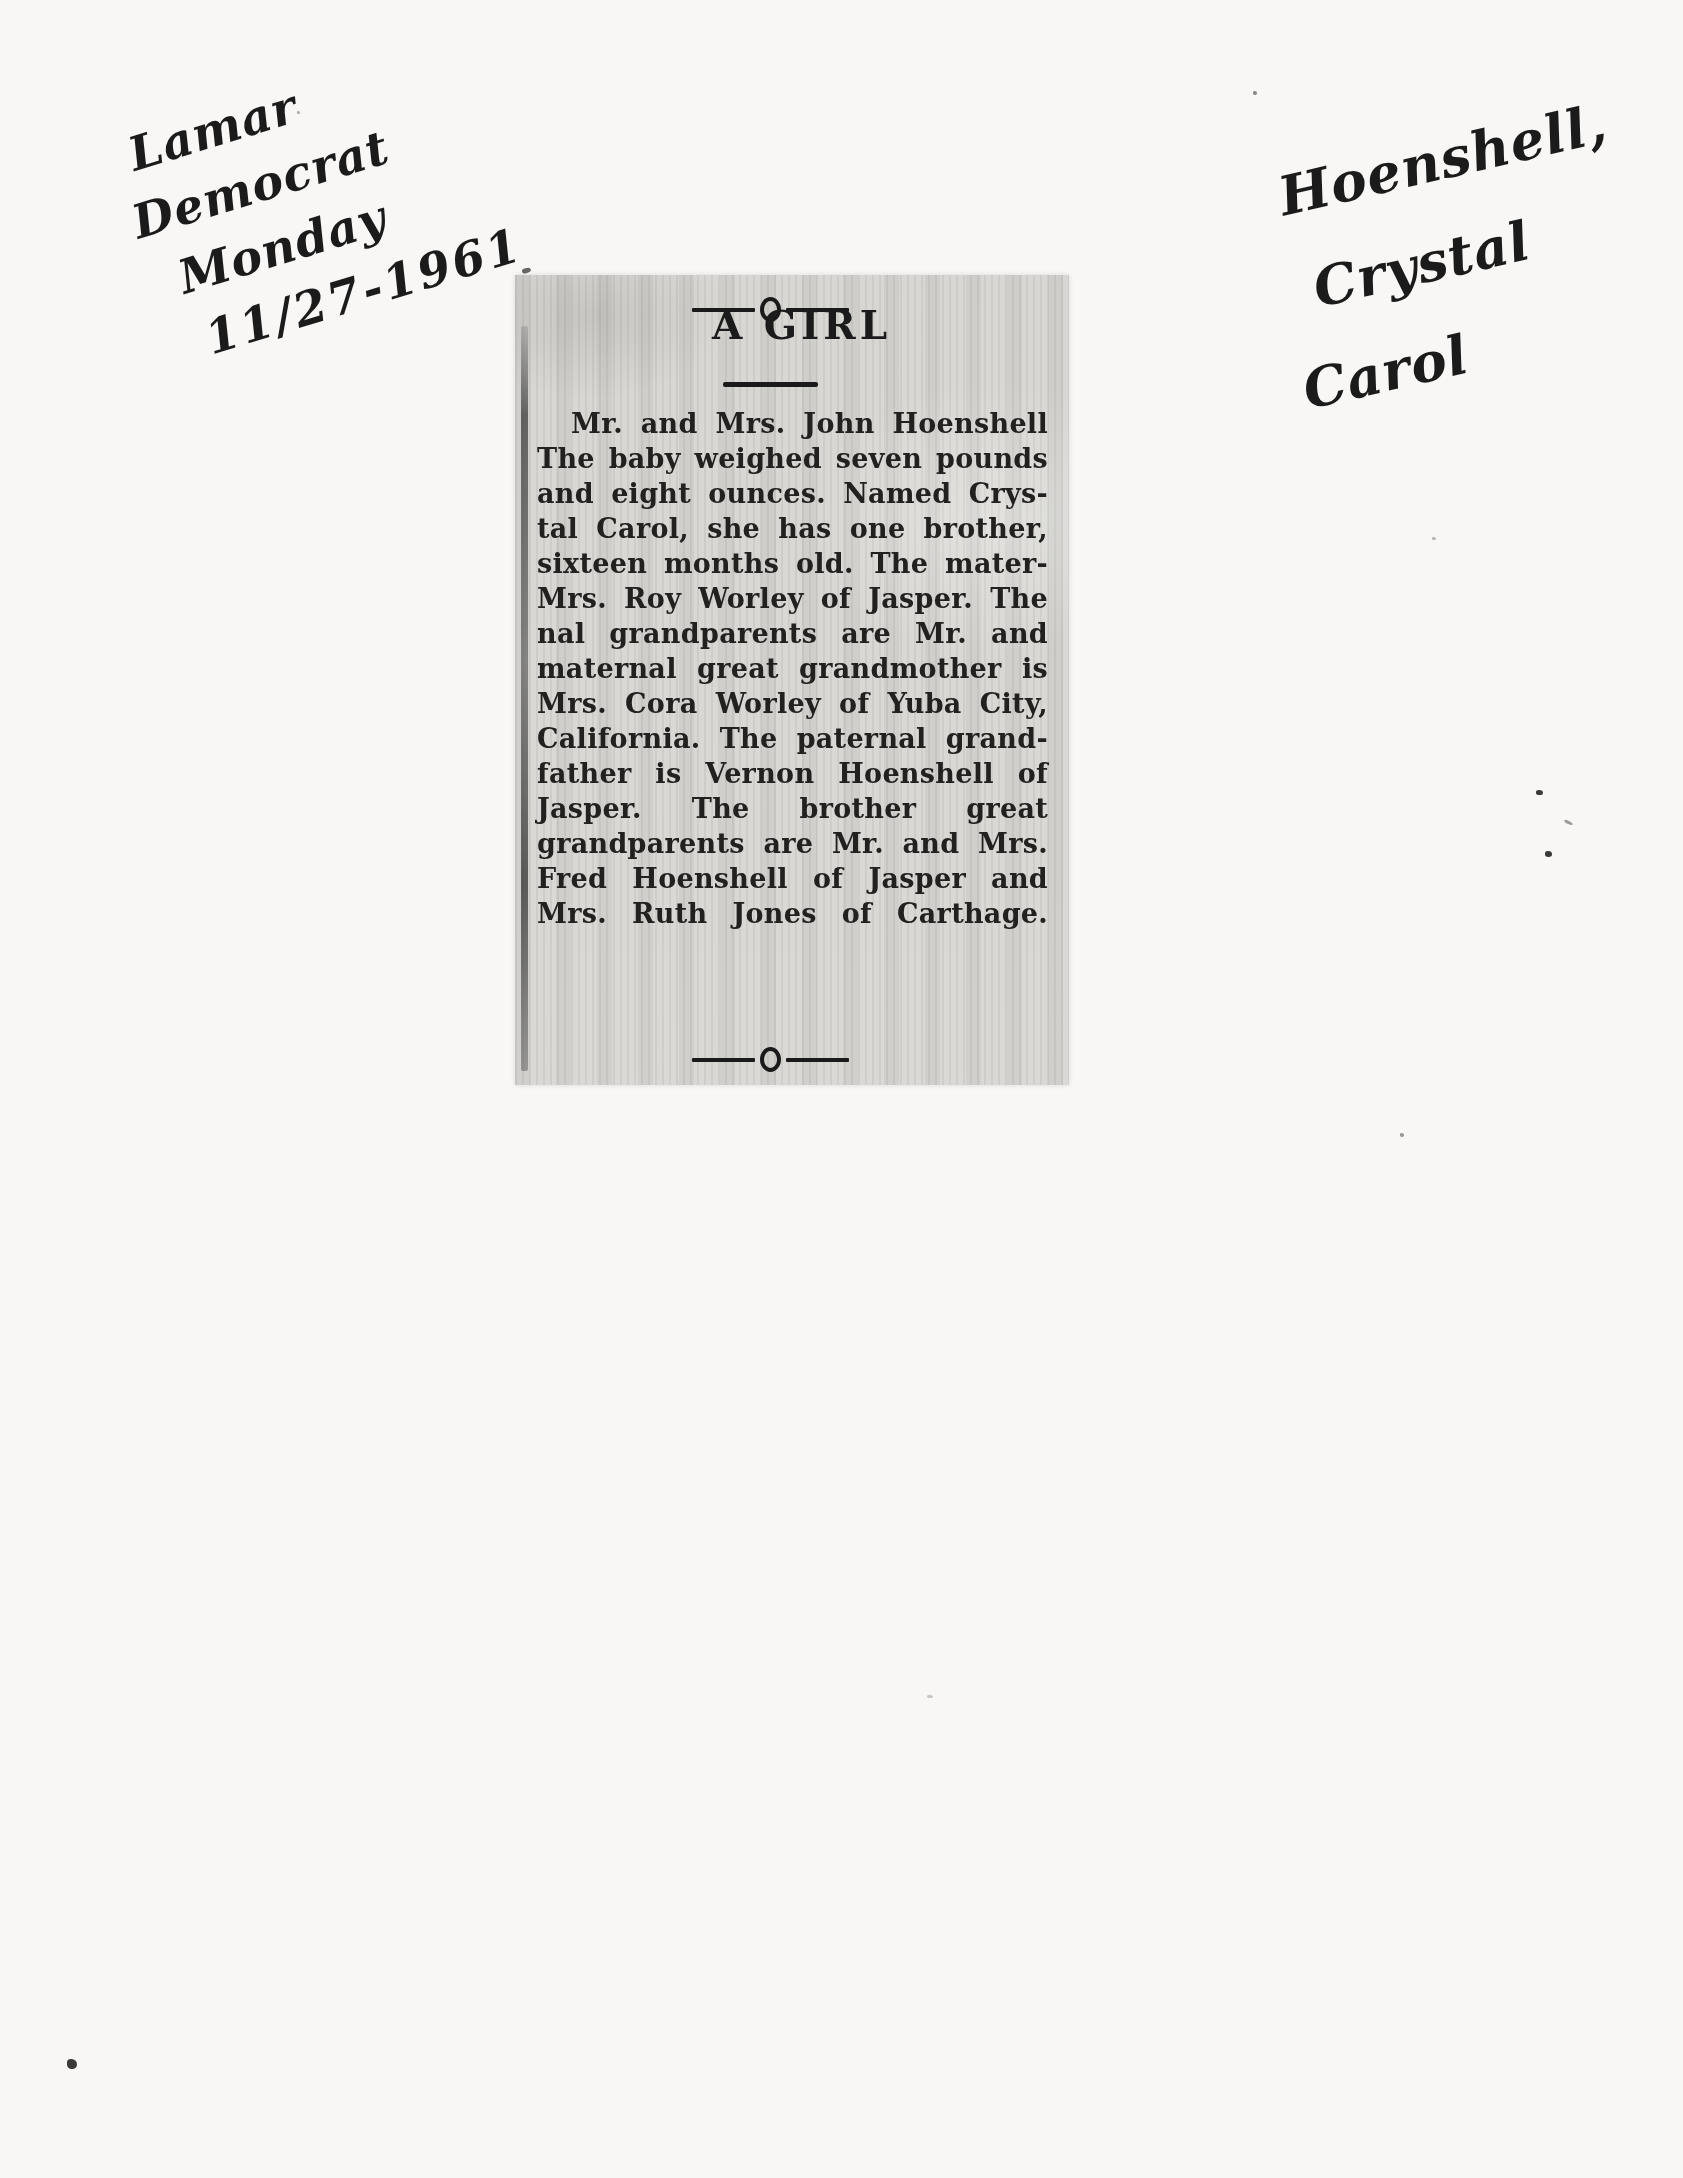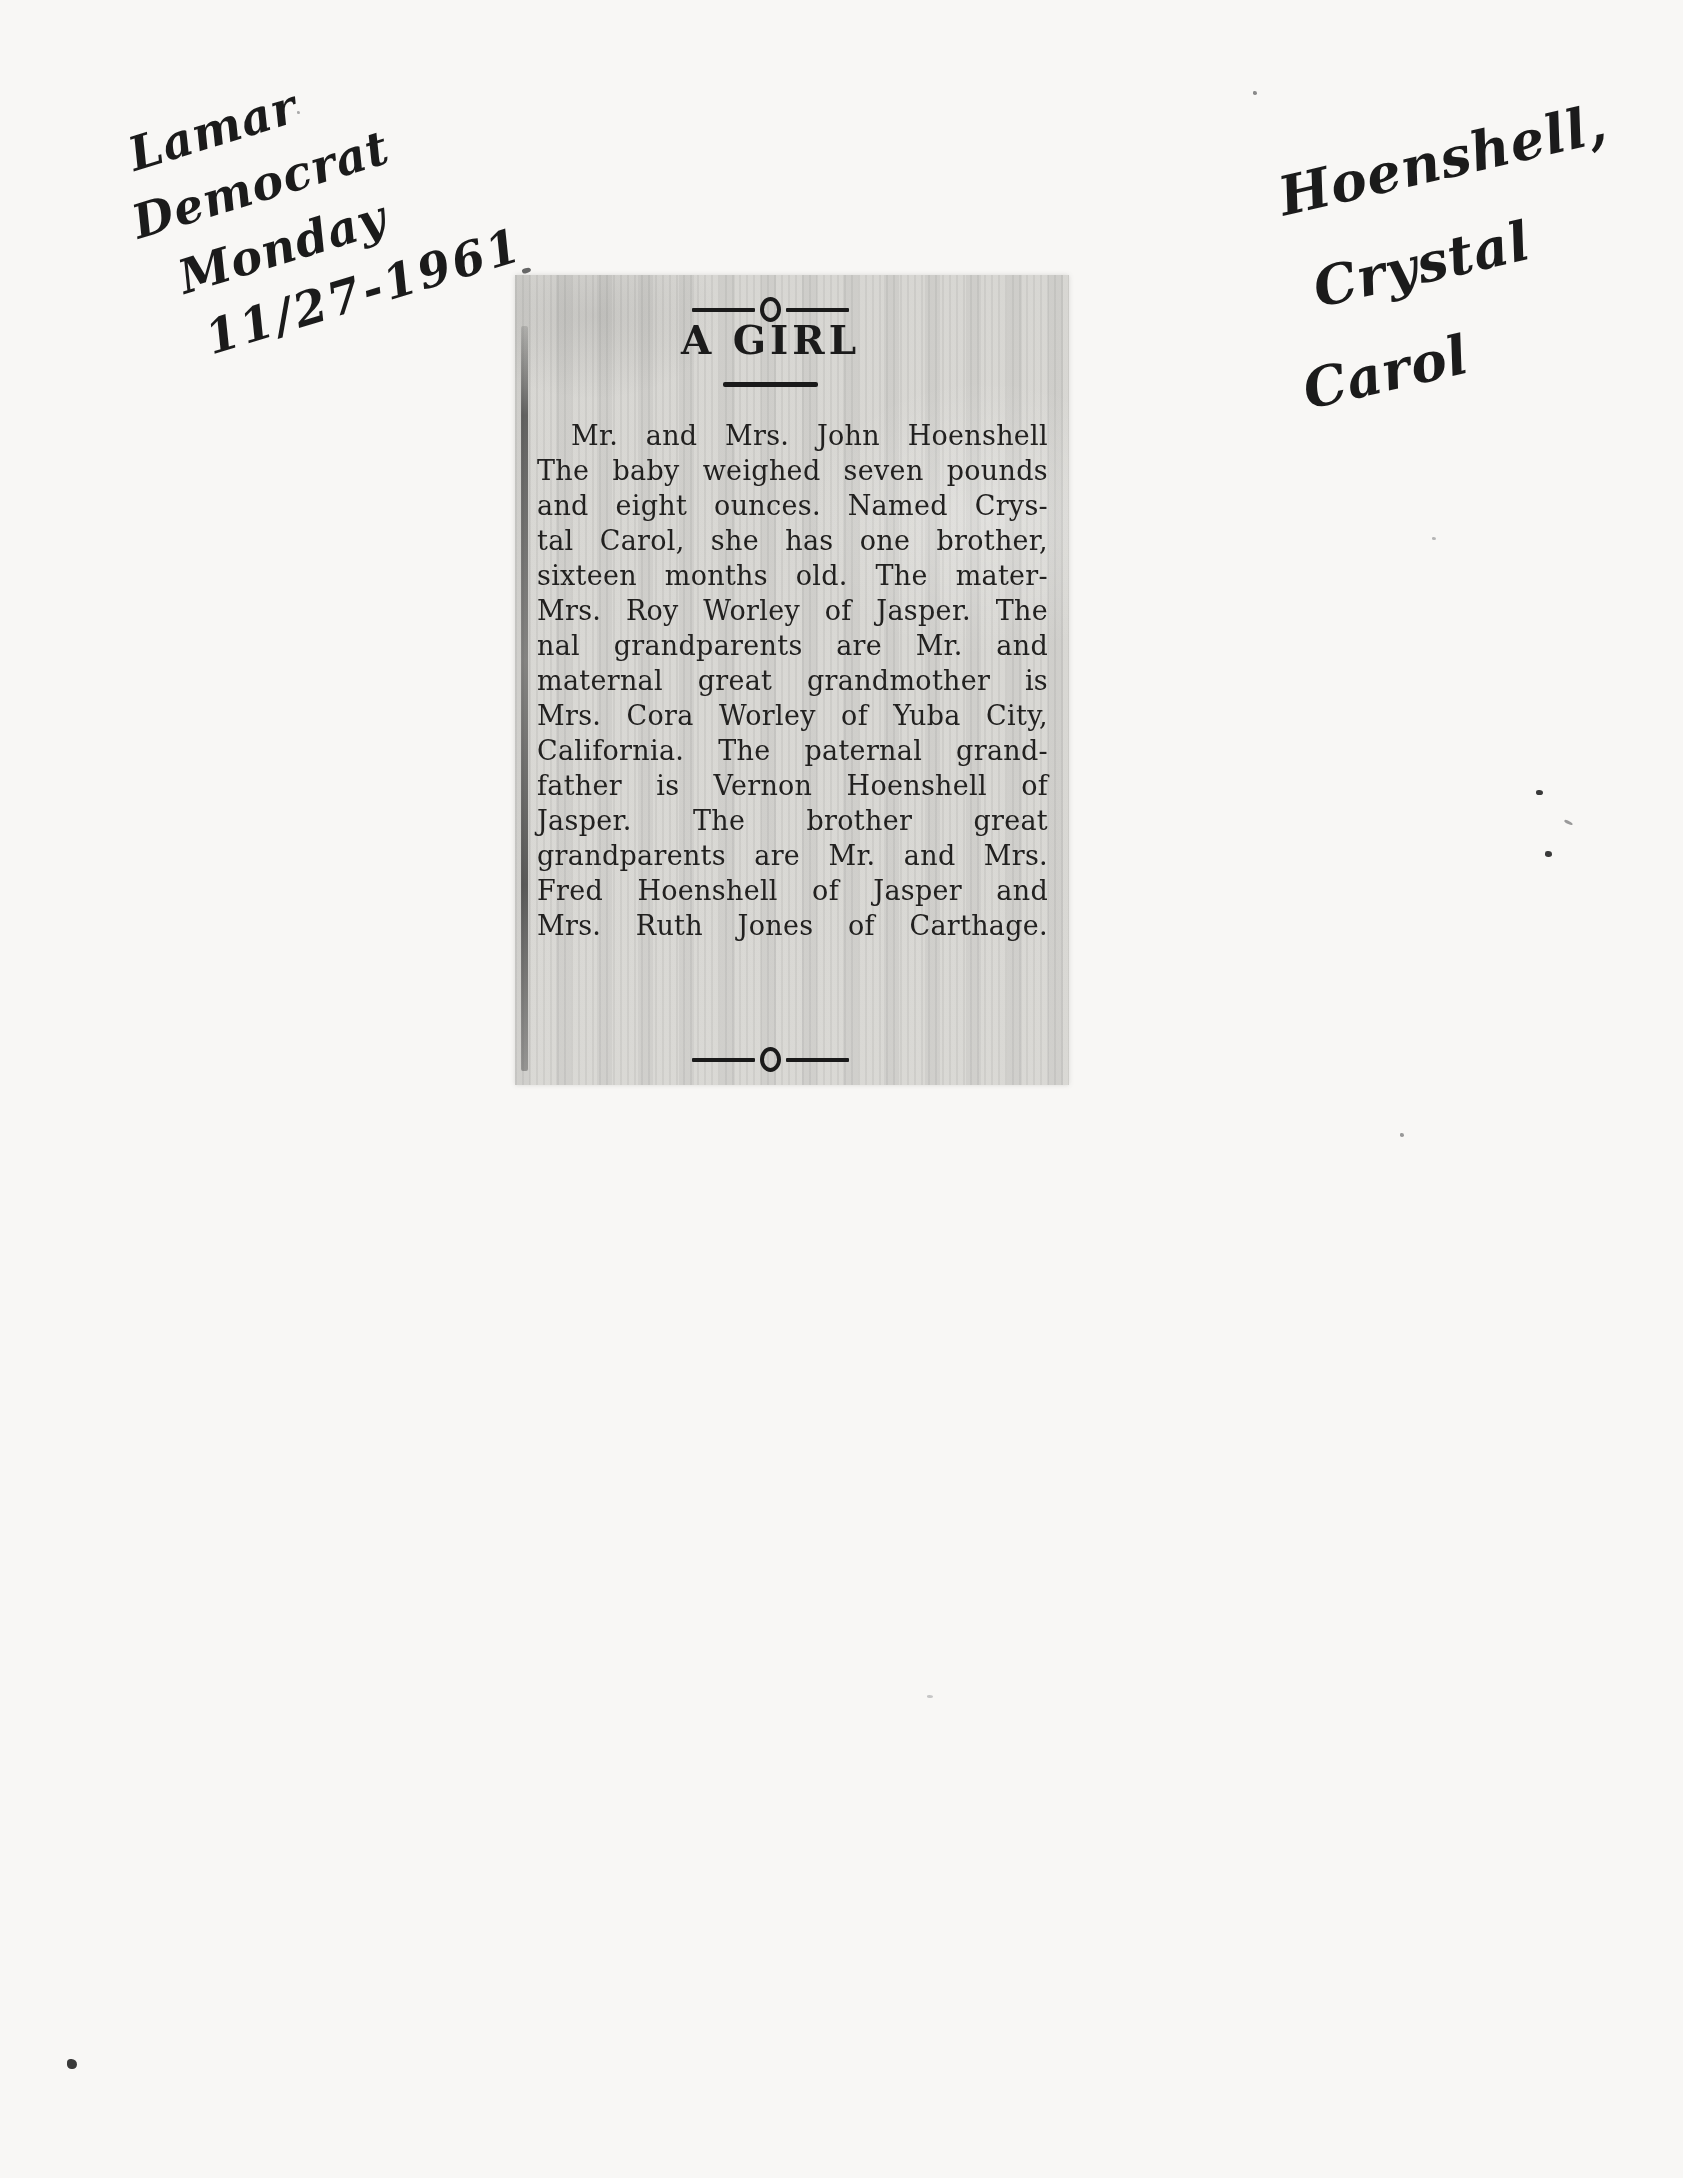--- a/index.html
+++ b/index.html
@@ -62,32 +62,33 @@
   .clip-center{position:absolute;left:0;width:511px;display:flex;justify-content:center;align-items:center;}
   .divider{gap:5px;}
   .divider .dline{width:63px;height:4px;background:#1a1a1a;border-radius:1px;}
   .divider .dcircle{
     width:13px;height:17px;border:4px solid #1a1a1a;border-radius:50%;
     background:transparent;
   }
   .divider-top{top:22px;}
   .divider-bottom{top:772px;}
   .headline{
-    margin:0;top:42px;
+    margin:0;top:27px;
     font-size:39px;font-weight:700;letter-spacing:4px;
     color:#1b1b1b;text-align:center;
     font-family:"DejaVu Serif", serif;
+    padding-left:31px;
   }
   .headrule{
     position:absolute;top:107px;left:208px;width:95px;height:5px;
     background:#1a1a1a;border-radius:2px;
   }
   .bodytext{
-    position:absolute;top:143px;left:22px;width:511px;
-    font-size:27px;line-height:35px;font-weight:400;
+    position:absolute;top:131px;left:22px;width:511px;
+    font-size:27px;line-height:35px;font-weight:700;
     letter-spacing:0.3px;color:#222120;
     font-family:"DejaVu Serif", serif;
   }
   .bline{text-align:justify;text-align-last:justify;}
   .bline.first{padding-left:34px;}
 
   
   .sp{position:absolute;display:block;background:#3a3a3a;border-radius:40% 60% 50% 50%;}
 </style>
 </head>

